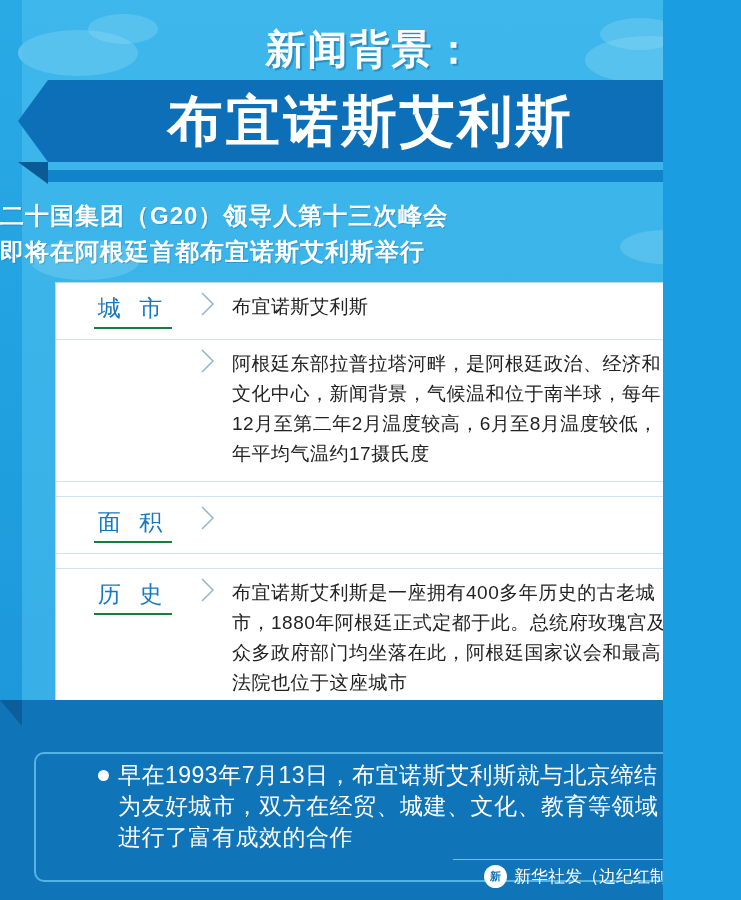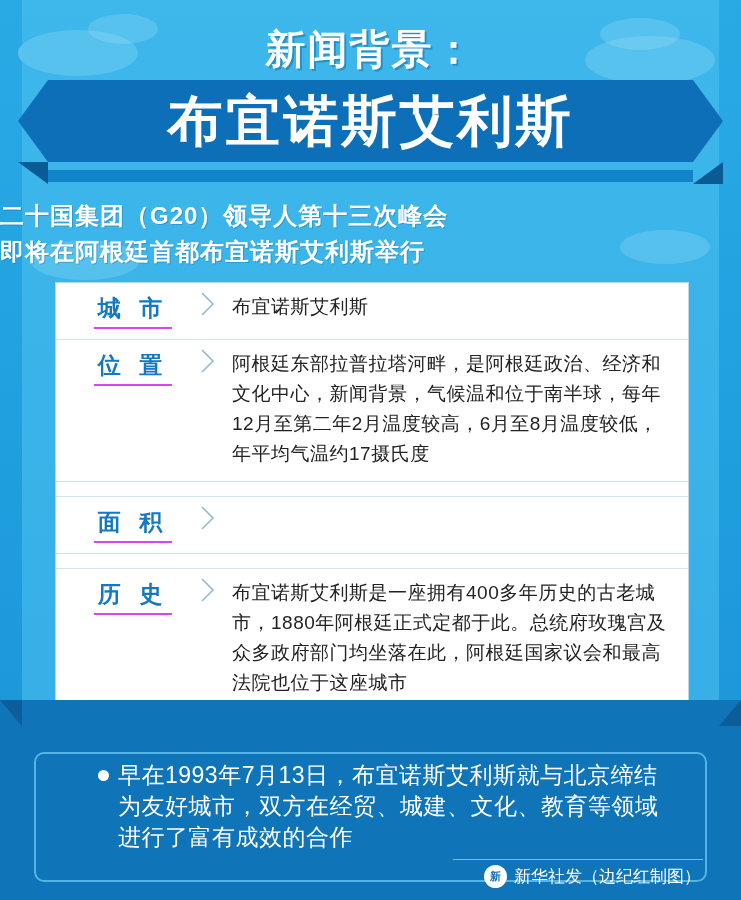--- a/index.html
+++ b/index.html
@@ -8,24 +8,25 @@
   }
   body {
     width: 741px;
     height: 900px;
     font-family: "Liberation Sans", sans-serif;
     background: #1b9de2;
     overflow: hidden;
   }
   .page {
     position: relative;
-    width: 741px;
+    width: 620px;
     height: 900px;
     background: linear-gradient(180deg, #2aaae5 0%, #1f9ede 55%, #1a92d8 100%);
     overflow: hidden;
+    padding-left: 43px;
   }
   
   .cloud {
     position: absolute;
     background: #ffffff;
     opacity: 0.28;
     border-radius: 50%;
   }
   .cloud.c1 { width: 120px; height: 46px; left: 18px;  top: 30px; }
   .cloud.c2 { width: 70px;  height: 30px; left: 88px;  top: 14px; }
@@ -169,24 +170,24 @@
     width: 160px;
     flex: 0 0 160px;
     padding: 10px 6px 10px 0;
     box-sizing: border-box;
     text-align: center;
   }
   .label-cell .lbl {
     display: inline-block;
     color: #1479c0;
     font-size: 23px;
-    font-weight: bold;
+    font-weight: normal;
     letter-spacing: 6px;
     padding: 0 4px 3px 4px;
-    border-bottom: 2px solid #d946ef;
+    border-bottom: 2px solid #15803d;
   }
   .arrow {
     position: absolute;
     right: 0;
     top: 8px;
     width: 16px;
     height: 26px;
   }
   .arrow svg { display: block; }
   .value-cell {
@@ -319,21 +320,20 @@
           <svg width="16" height="26" viewBox="0 0 16 26">
               <polyline points="2,2 13,13 2,24" fill="none" stroke="#8fb8cd" stroke-width="1.5"></polyline>
             </svg>
         </span>
       </div>
       <div class="value-cell">布宜诺斯艾利斯</div>
     </div>
 
     <div class="row">
       <div class="label-cell">
-        <span class="lbl">位 置</span>
         <span class="arrow">
           <svg width="16" height="26" viewBox="0 0 16 26">
               <polyline points="2,2 13,13 2,24" fill="none" stroke="#8fb8cd" stroke-width="1.5"></polyline>
             </svg>
         </span>
       </div>
       <div class="value-cell">阿根廷东部拉普拉塔河畔，是阿根廷政治、经济和文化中心，新闻背景，气候温和位于南半球，每年12月至第二年2月温度较高，6月至8月温度较低，年平均气温约17摄氏度</div>
     </div>
 
     <div class="row-spacer"></div>

